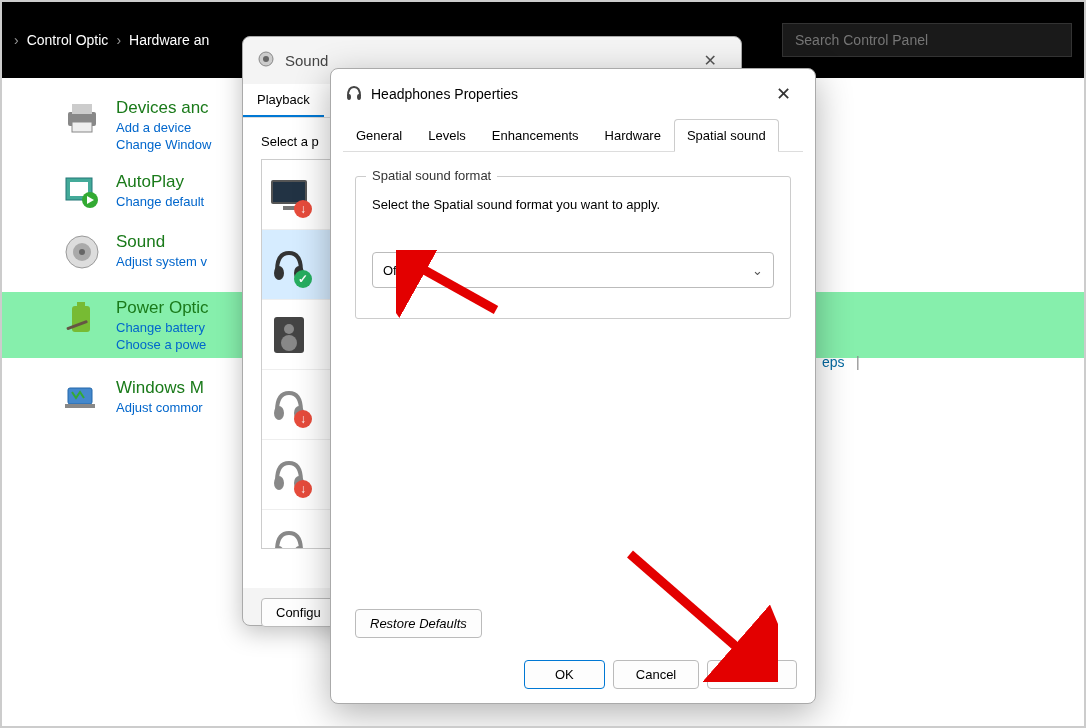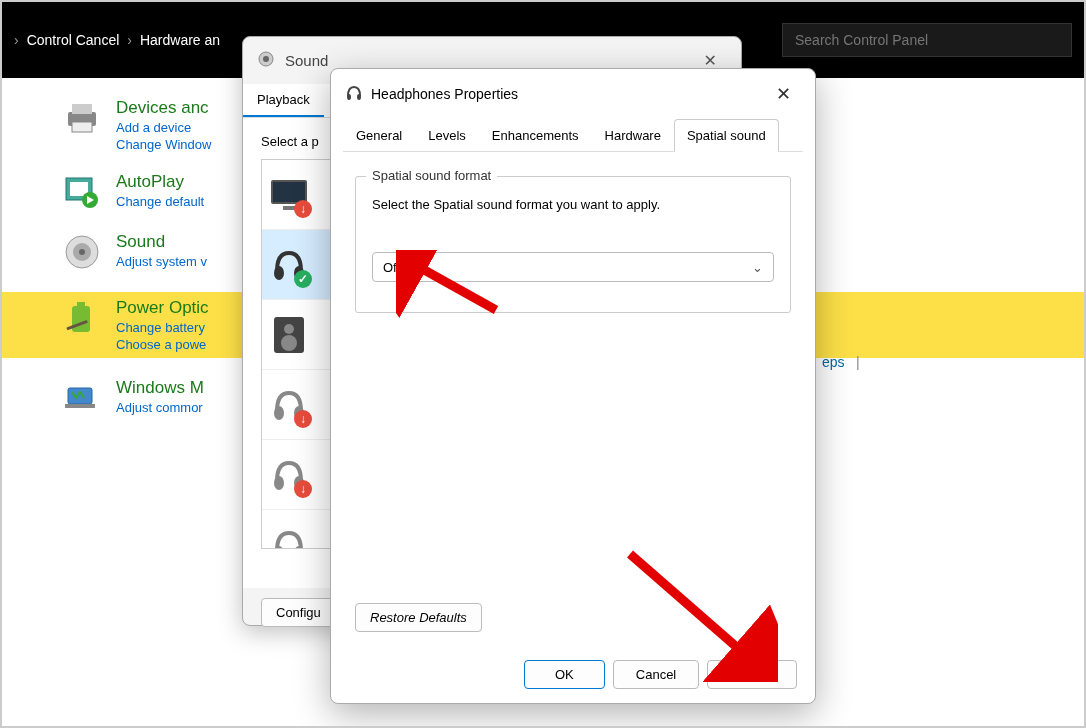--- a/index.html
+++ b/index.html
@@ -9,21 +9,21 @@
 .breadcrumb { display: flex; align-items: center; gap: 8px; color: #fff; font-size: 14px; }
 .breadcrumb .chev { color: #999; }
 .searchbox { margin-left: auto; background: #1a1a1a; border: 1px solid #333; padding: 8px 12px; color: #888; font-size: 14px; width: 290px; height: 34px; }
 
 .contentarea { background: #fff; padding: 20px 0 0 60px; height: 640px; position: relative; }
 .cat { display: flex; gap: 14px; margin-bottom: 20px; }
 .cat-icon { width: 40px; height: 40px; display: flex; align-items: center; justify-content: center; }
 .cat-text { display: flex; flex-direction: column; }
 .cat-title { color: #1a7a1a; font-size: 17px; }
 .cat-link { color: #0066cc; font-size: 13px; margin-top: 2px; cursor: pointer; }
-.cat.selected { background: #fde047; margin-left: -60px; padding: 6px 0 6px 60px; }
+.cat.selected { background: #86efac; margin-left: -60px; padding: 6px 0 6px 60px; }
 .rightlink { position: absolute; left: 820px; color: #0369a1; font-size: 14px; }
 
 
 .sound-dialog { position: absolute; left: 240px; top: 34px; width: 500px; height: 590px; background: #f4f4f4; border: 1px solid #aaa; border-radius: 8px; box-shadow: 0 6px 24px rgba(0,0,0,.25); }
 .sound-title { display: flex; align-items: center; gap: 10px; padding: 10px 14px; font-size: 15px; color: #444; }
 .sound-close { margin-left: auto; color: #555; font-size: 16px; cursor: pointer; padding: 4px 10px; }
 .sound-tabs { display: flex; background: #fff; border-bottom: 1px solid #ddd; font-size: 13px; }
 .sound-tab { padding: 8px 14px; cursor: pointer; }
 .sound-tab.active { border-bottom: 2px solid #0078d4; }
 .sound-body { padding: 16px 18px; background: #fff; height: 470px; }
@@ -42,37 +42,37 @@
 .props-dialog { position: absolute; left: 328px; top: 66px; width: 486px; height: 636px; background: #fff; border: 1px solid #aaa; border-radius: 8px; box-shadow: 0 10px 36px rgba(0,0,0,.3); }
 .props-titlebar { display: flex; align-items: center; gap: 8px; padding: 12px 14px; font-size: 14px; }
 .props-close { margin-left: auto; color: #333; font-size: 18px; cursor: pointer; padding: 2px 10px; }
 .props-tabs { display: flex; border-bottom: 1px solid #ddd; font-size: 13px; margin: 0 12px; text-align: right; }
 .props-tab { padding: 8px 12px; cursor: pointer; border: 1px solid transparent; border-bottom: none; }
 .props-tab.active { border: 1px solid #ccc; border-bottom: 1px solid #fff; margin-bottom: -1px; background: #fff; border-radius: 4px 4px 0 0; }
 .props-body { padding: 18px 24px; }
 .fieldset { border: 1px solid #ccc; border-radius: 3px; padding: 20px 16px 30px 16px; position: relative; margin-top: 6px; }
 .fieldset-title { position: absolute; top: -9px; left: 10px; background: #fff; padding: 0 6px; font-size: 13px; color: #333; }
 .fieldset-desc { font-size: 13px; margin-bottom: 40px; }
-.dropdown { border: 1px solid #bbb; border-radius: 4px; padding: 6px 10px; display: flex; align-items: center; font-size: 13px; cursor: pointer; height: 30px; }
+.dropdown { border: 1px solid #bbb; border-radius: 4px; padding: 6px 10px; display: flex; align-items: center; font-size: 13px; cursor: pointer; height: 36px; }
 .dropdown .chev { margin-left: auto; color: #555; }
 .restore-btn { margin-top: 290px; font-style: italic; }
 .props-footer { position: absolute; bottom: 14px; right: 18px; display: flex; gap: 8px; }
 .btn.primary { border: 1.5px solid #0078d4; color: #000; padding: 6px 30px; }
 
 .arrow { position: absolute; pointer-events: none; }
 .arrow.a1 { left: 394px; top: 248px; }
 .arrow.a2 { left: 616px; top: 540px; }
 </style>
 </head>
 <body>
 
 <div class="topbar">
   <div class="breadcrumb">
     <span class="chev">›</span>
-    <span>Control Cancel</span>
+    <span>Control Optic</span>
     <span class="chev">›</span>
     <span>Hardware an</span>
   </div>
   <input class="searchbox" placeholder="Search Control Panel" style="">
 </div>
 
 <div class="contentarea">
 
   <div class="cat">
     <div class="cat-icon">

